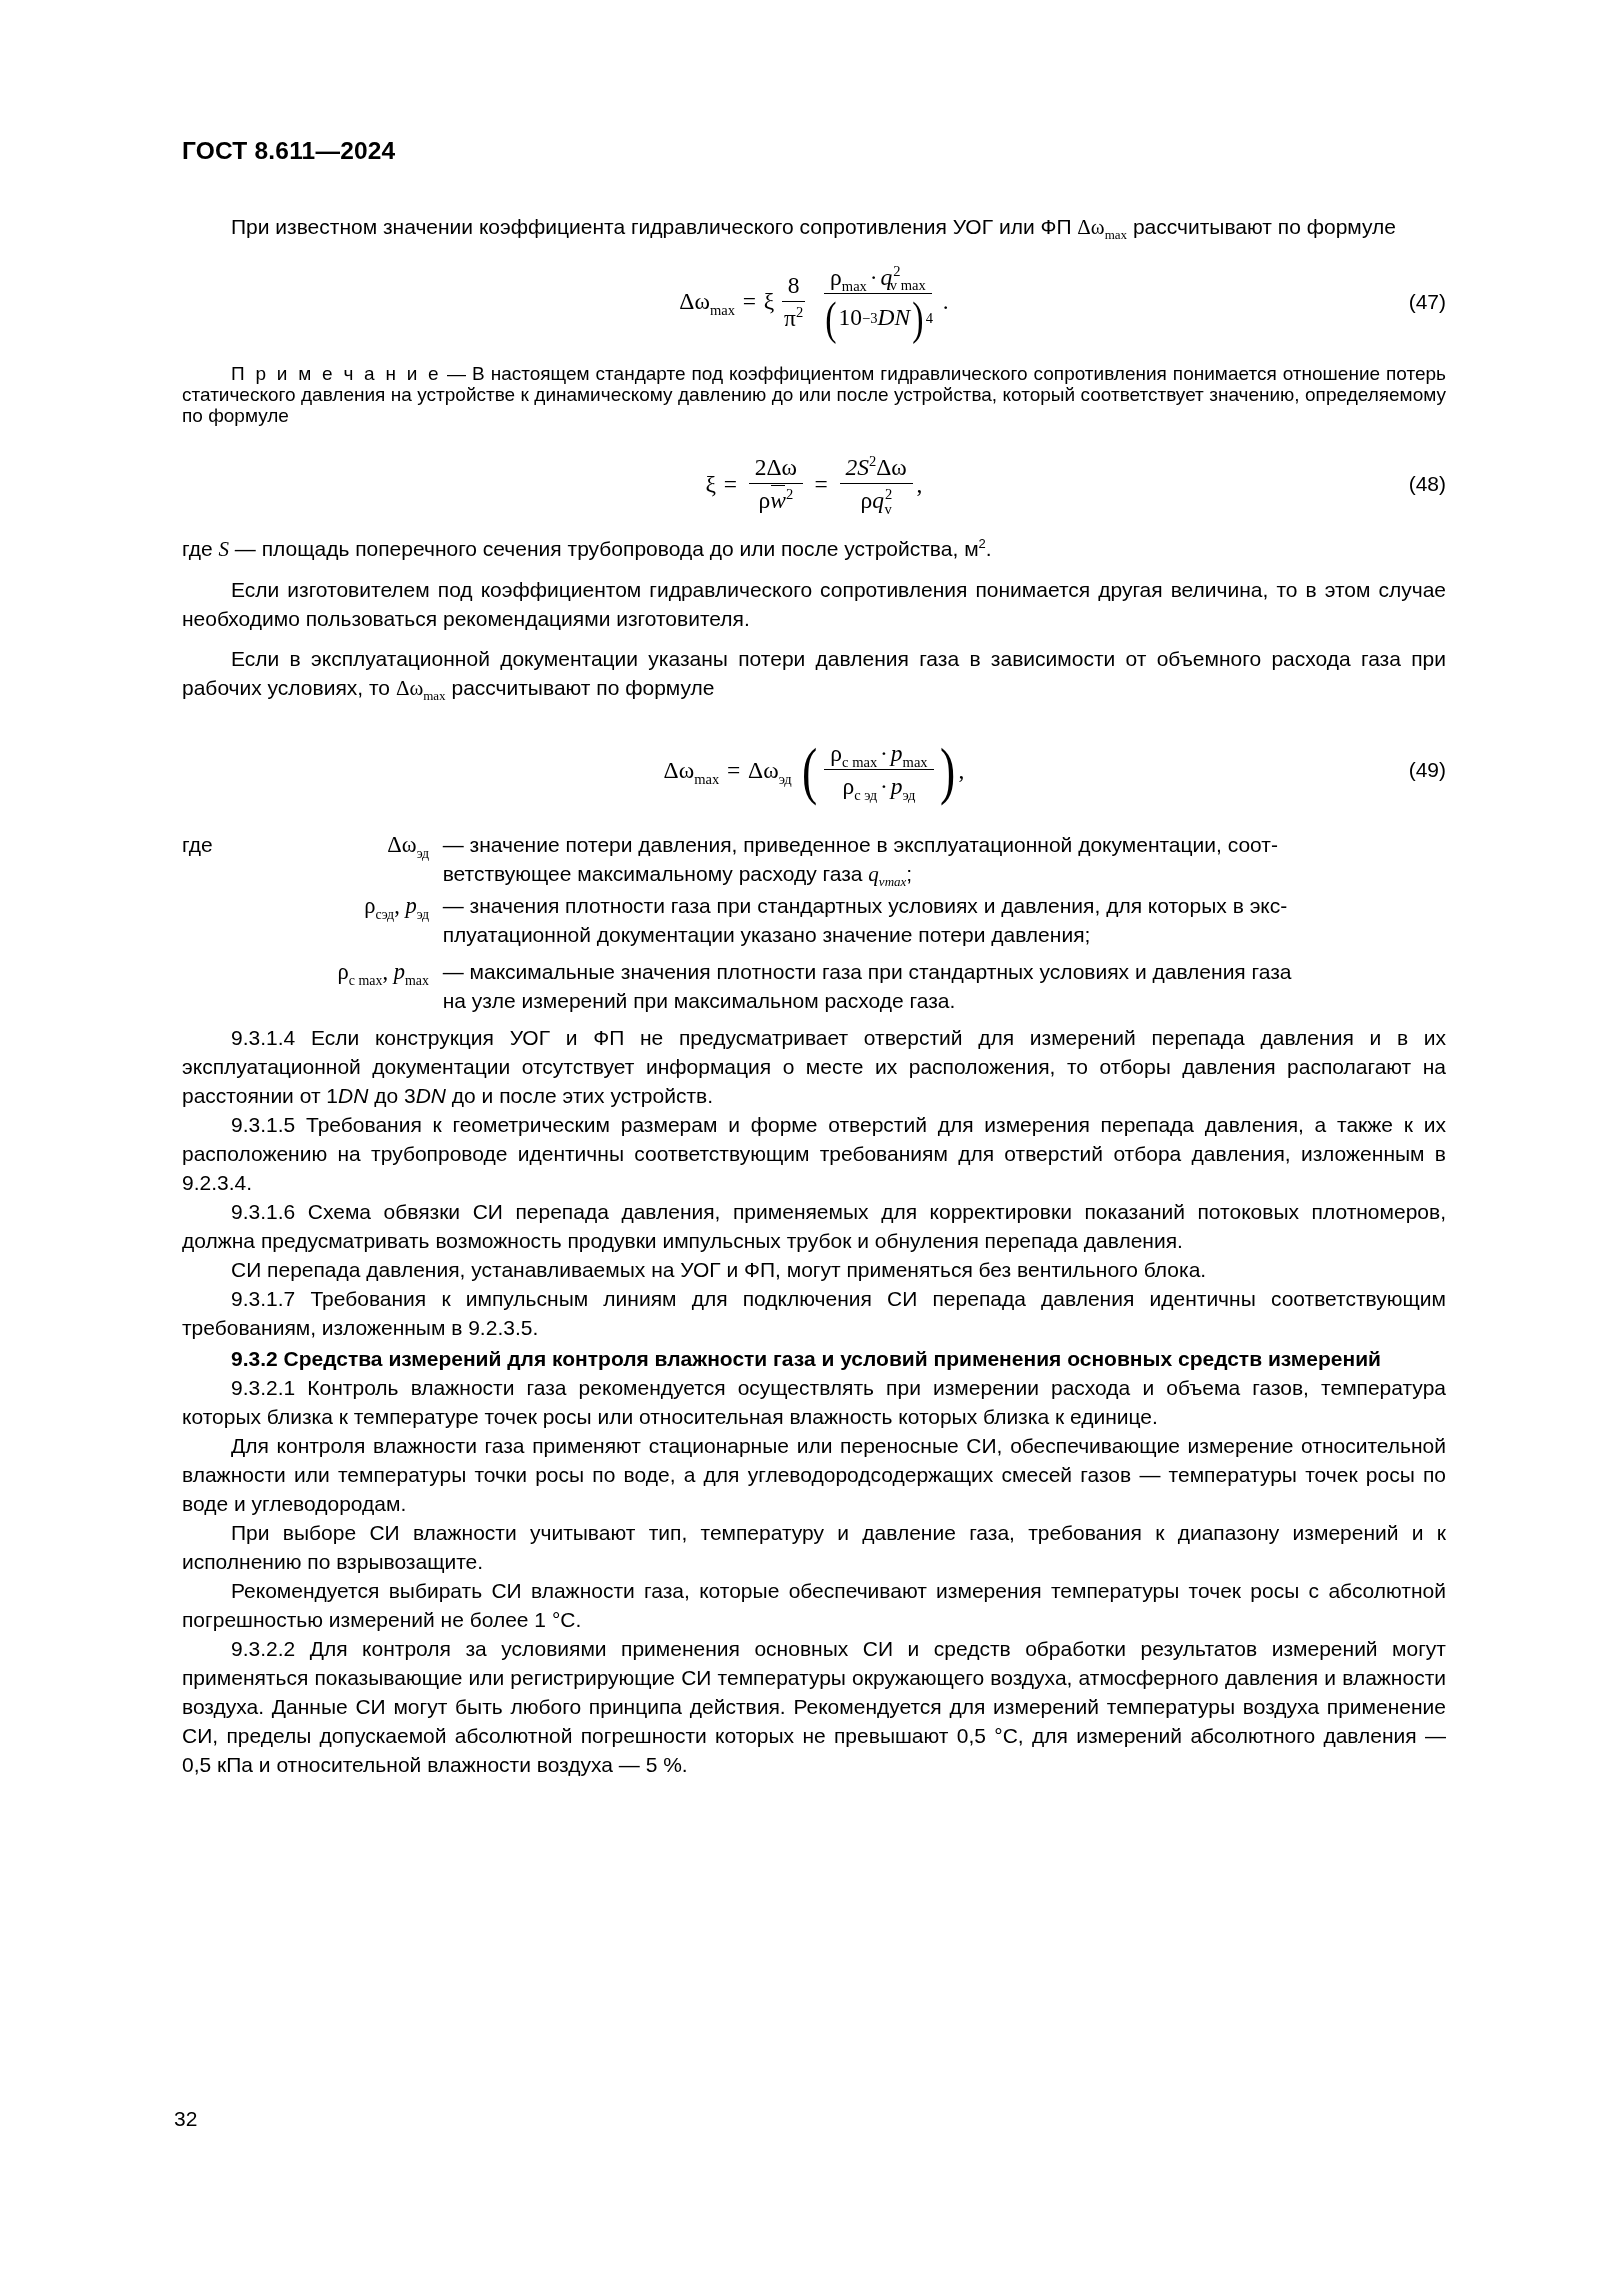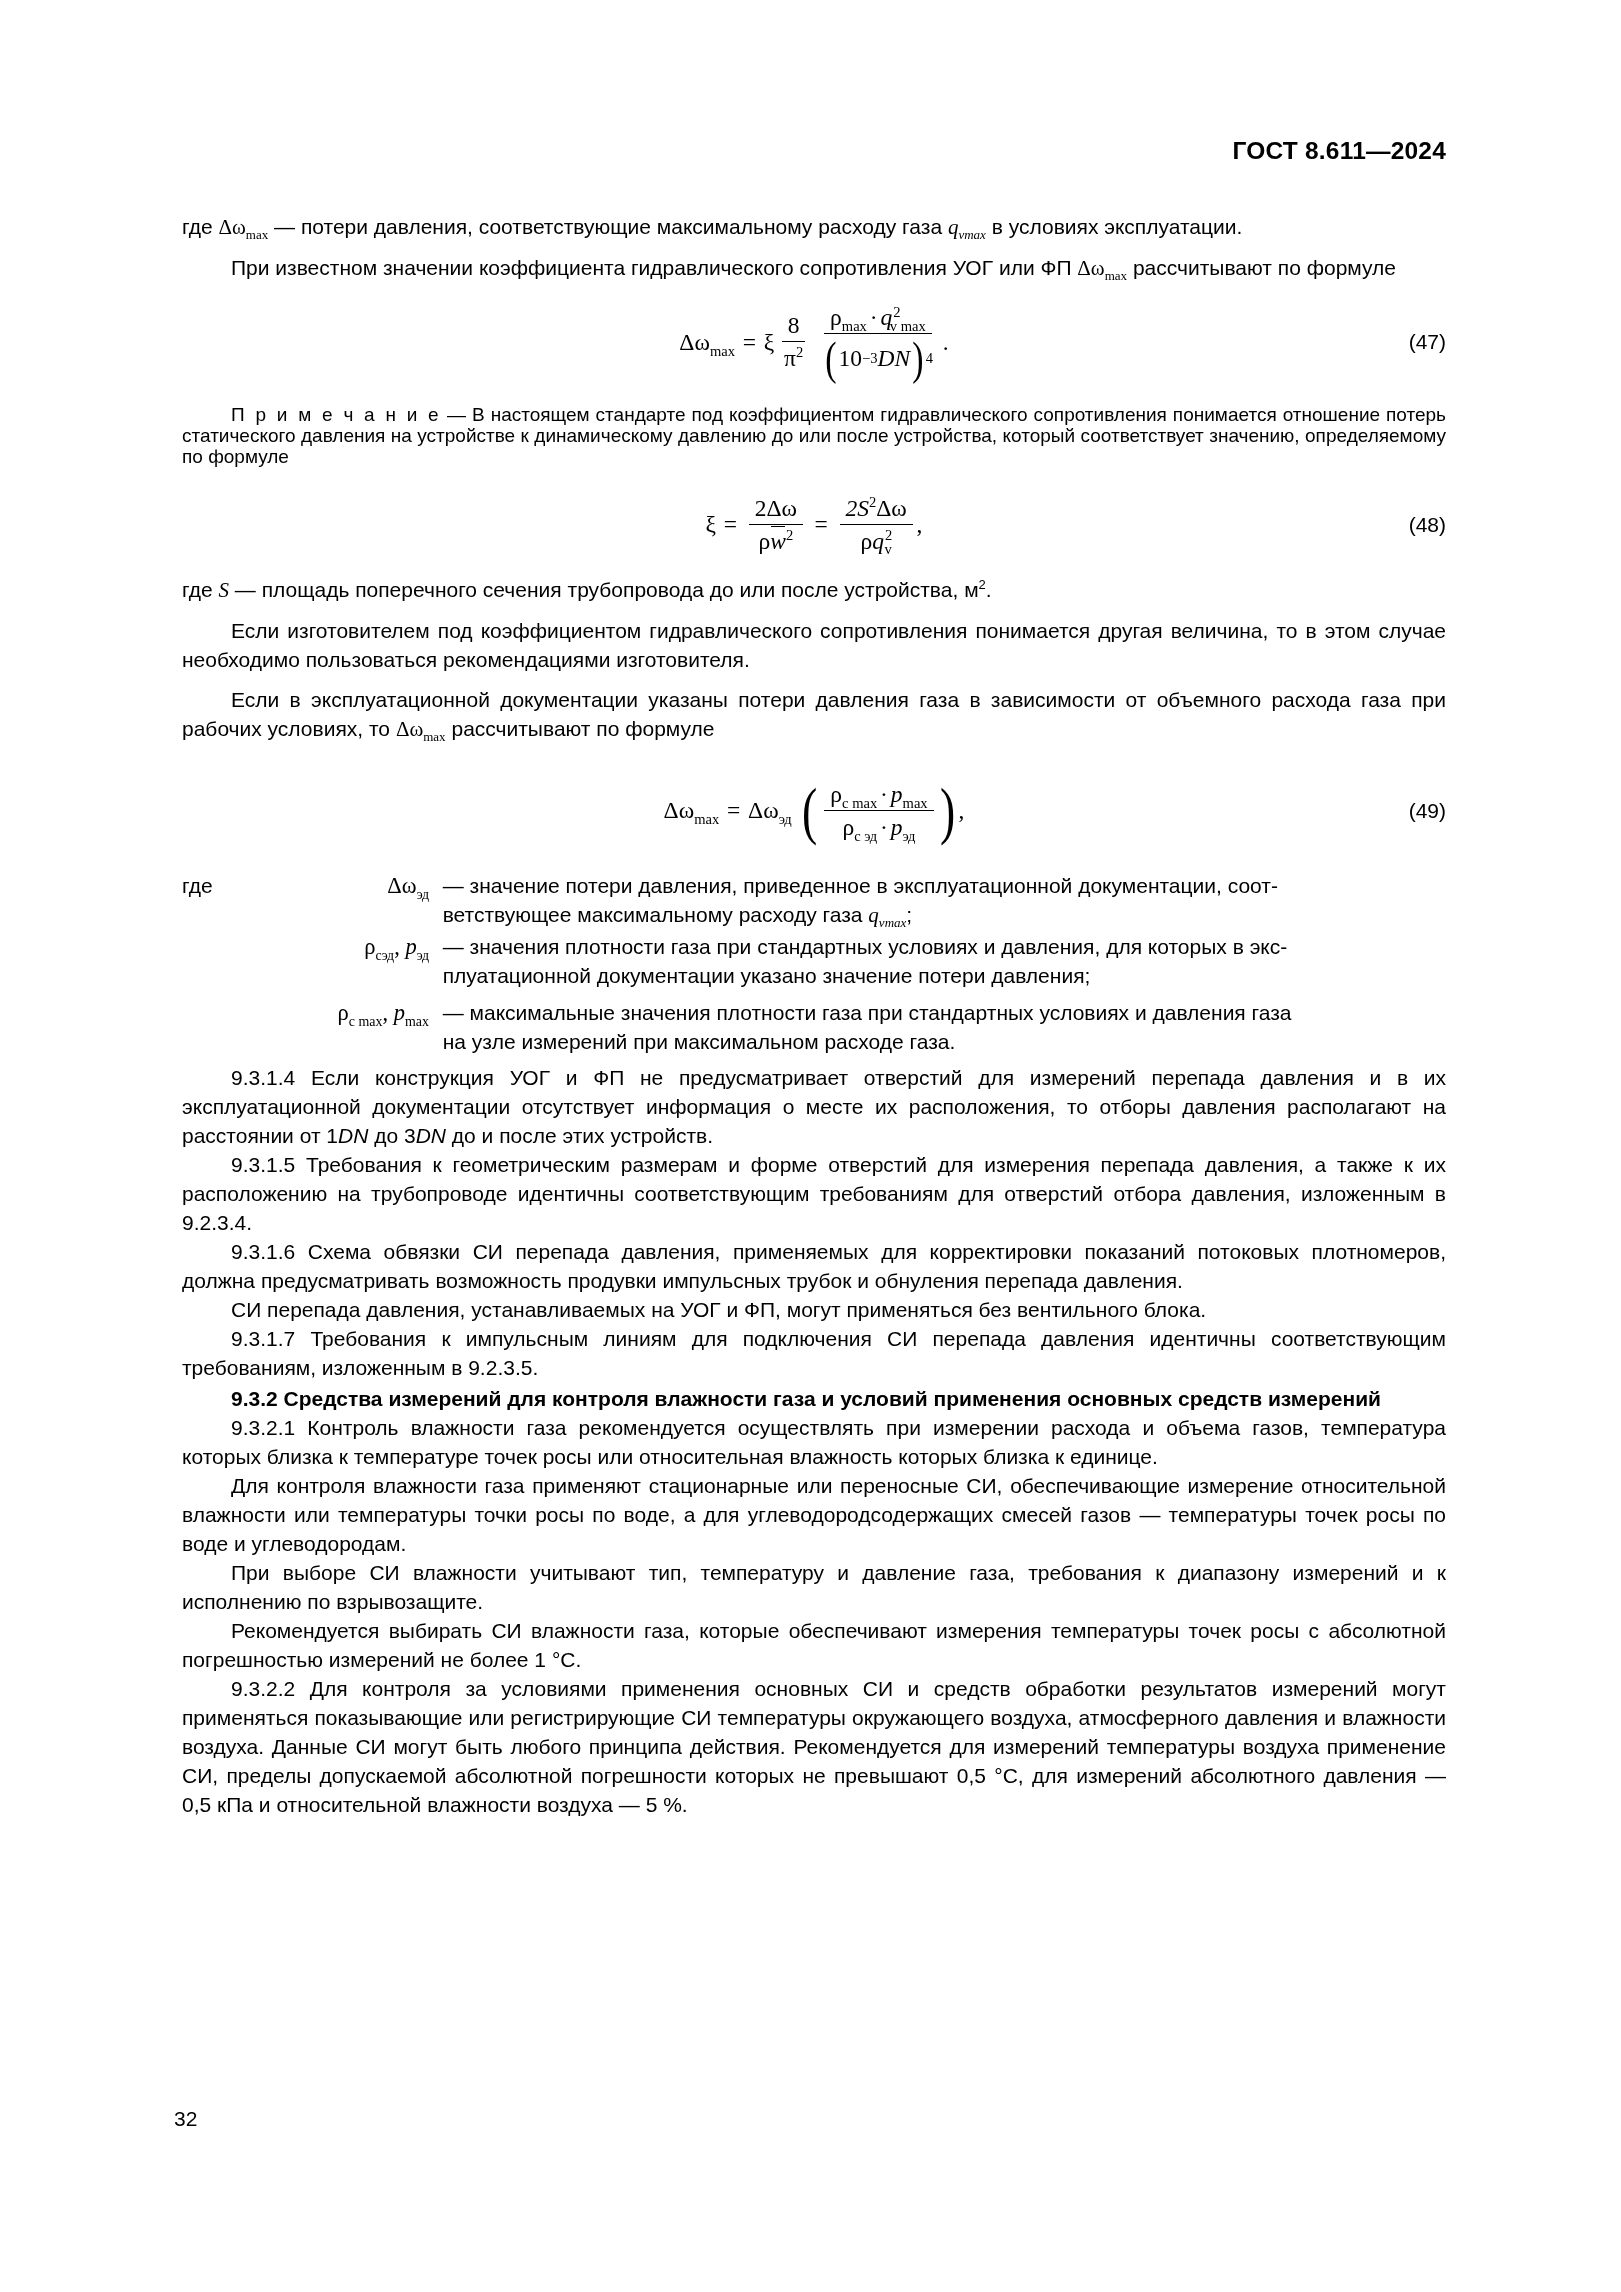--- a/index.html
+++ b/index.html
@@ -20,21 +20,20 @@
     position: absolute;
     left: 182px;
     top: 137px;
     width: 1264px;
   }
   .doc-header {
     font-size: 24.5px;
     font-weight: bold;
     letter-spacing: 0.2px;
     margin: 0 0 47px 0;
-    text-align: right;
   }
   p {
     margin: 0;
     font-size: 21px;
     line-height: 29px;
     text-align: justify;
   }
   .indent {
     text-indent: 49px;
   }
@@ -165,21 +164,20 @@
 </style>
 </head>
 <body>
 
 <div class="page">
 
   <div class="content">
 
     <div class="doc-header">ГОСТ 8.611—2024</div>
 
-    <p class="hang"><span>где </span><span class="serif"><span>Δω</span><sub>max</sub></span><span> — потери давления, соответствующие максимальному расходу газа </span><span class="serif ital"><span>q</span><sub>vmax</sub></span><span> в условиях эксплуатации.</span></p>
 
     <p class="indent gap-before"><span>При известном значении коэффициента гидравлического сопротивления УОГ или ФП </span><span class="serif"><span>Δω</span><sub>max</sub></span><span> рассчитывают по формуле</span></p>
 
     <div class="formula-row">
       <span class="math">
         <span><span>Δω</span><sub>max</sub></span>
         <span style="padding:0 7.8px">=</span>
         <span>ξ</span>
         <span class="frac">
           <span class="top">8</span>

